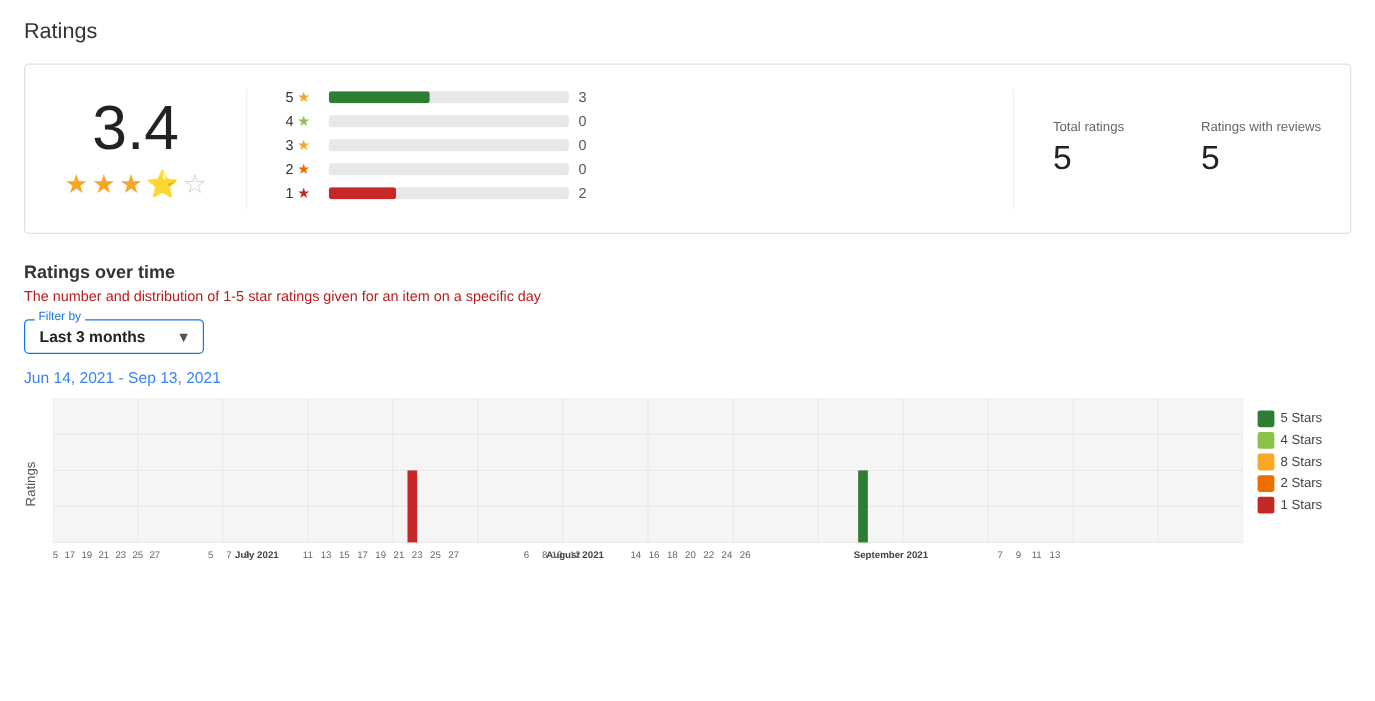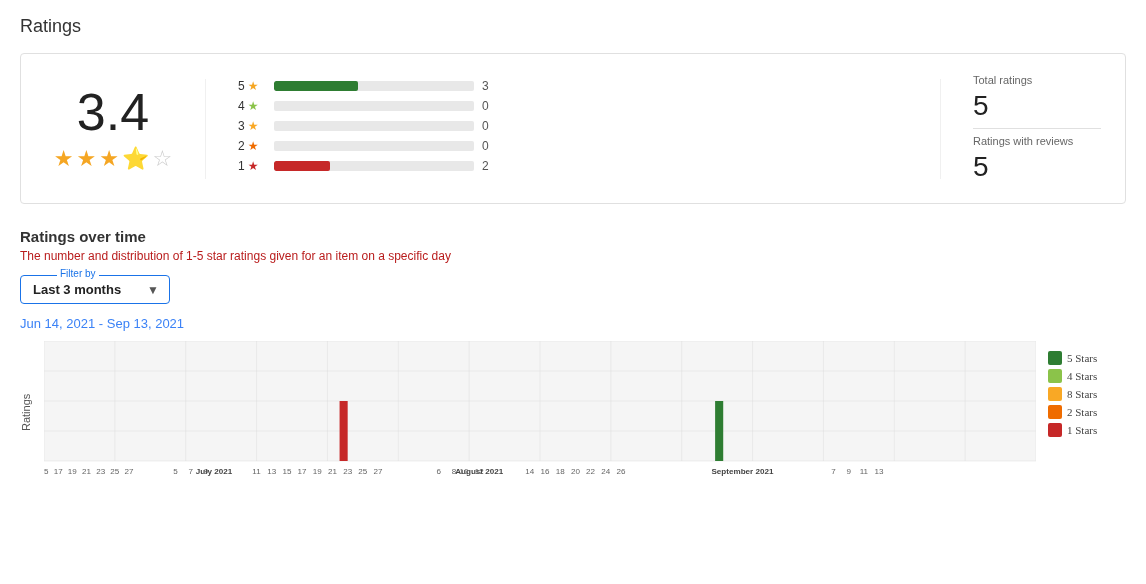--- a/index.html
+++ b/index.html
@@ -80,22 +80,22 @@
       font-size: 12px;
       color: #555;
       min-width: 16px;
     }
 
     
     .totals-section {
       min-width: 160px;
       padding-left: 32px;
       display: flex;
-      flex-direction: column;
-      gap: 6px;
+      flex-direction: row;
+      gap: 32px;
     }
     .total-item label { font-size: 11px; color: #666; display: block; margin-bottom: 4px; }
     .total-item .total-num { font-size: 28px; font-weight: 300; color: #222; }
     .divider-h { border: none; border-top: 1px solid #e0e0e0; }
 
     
     .section-title { font-size: 15px; font-weight: bold; margin-bottom: 4px; }
     .section-sub { font-size: 12px; color: #b91c1c; margin-bottom: 12px; }
 
     
@@ -109,21 +109,20 @@
       min-width: 150px;
     }
     .filter-label-top {
       position: absolute;
       top: -8px;
       left: 8px;
       background: #fff;
       padding: 0 3px;
       font-size: 10px;
       color: #1a73e8;
-      margin-left: 28px;
     }
     .filter-select-val { font-size: 13px; color: #222; font-weight: bold; }
     .filter-arrow {
       position: absolute;
       right: 10px;
       top: 50%;
       transform: translateY(-50%);
       color: #555;
       font-size: 12px;
     }
@@ -154,21 +153,20 @@
       width: 100%;
     }
     
     .legend {
       display: flex;
       flex-direction: column;
       gap: 4px;
       padding-left: 12px;
       min-width: 90px;
       padding-top: 10px;
-      font-family: Liberation Serif, serif;
     }
     .legend-item {
       display: flex;
       align-items: center;
       gap: 5px;
       font-size: 11px;
       color: #444;
     }
     .legend-color {
       width: 14px;

